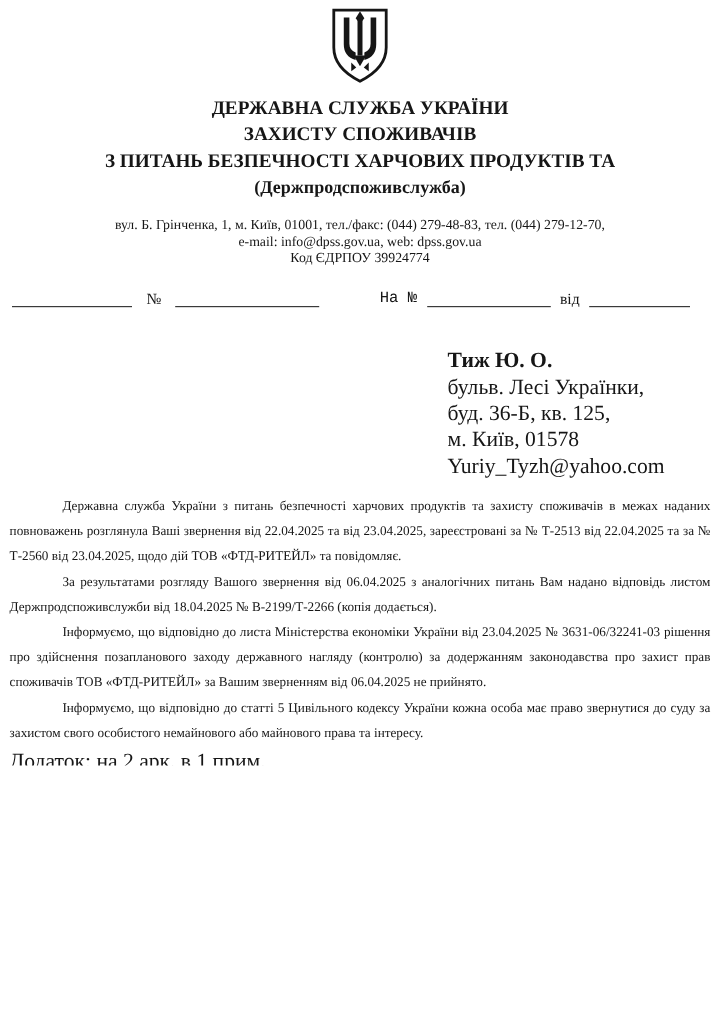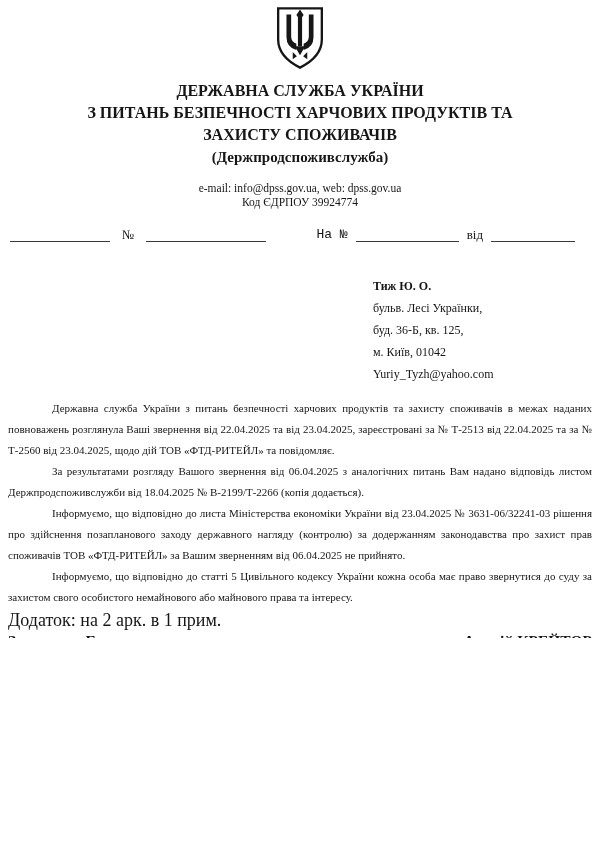--- a/index.html
+++ b/index.html
@@ -53,21 +53,21 @@
   .ref-label { margin: 0 12px; }
   .blank.b2 { width: 120px; }
   .spacer { width: 50px; }
   .ref-label2 { margin: 0 8px 0 0; font-family: Liberation Mono, monospace; }
   .blank.b3 { width: 103px; margin-right: 8px; }
   .ref-label3 { margin-right: 8px; }
   .blank.b4 { width: 84px; }
   
   .addressee {
     margin: 33px 0 0 365px;
-    font-size: 12px;
+    font-size: 18px;
     line-height: 22px;
     font-family: Liberation Serif, serif;
   }
   .addressee .name { font-weight: bold; }
   
   .body-text {
     margin-top: 13px;
     font-size: 11px;
     line-height: 21px;
     text-align: justify;
@@ -105,46 +105,47 @@
         <path d="M50 6 l7 11 -7 9 -7 -9 Z"></path>
         <path d="M40 77 h20 l-10 17 Z"></path>
         <path d="M36 88 l8 8 -8 6 Z"></path>
         <path d="M64 88 l-8 8 8 6 Z"></path>
       </g>
     </svg>
   </div>
 
   <div class="org-title">
     <div>ДЕРЖАВНА СЛУЖБА УКРАЇНИ</div>
+    <div>ЗАХИСТУ СПОЖИВАЧІВ</div>
     <div>З ПИТАНЬ БЕЗПЕЧНОСТІ ХАРЧОВИХ ПРОДУКТІВ ТА</div>
-    <div>ЗАХИСТУ СПОЖИВАЧІВ</div>
     <div class="subname">(Держпродспоживслужба)</div>
   </div>
 
   <div class="contact">
+    <div>вул. Б. Грінченка, 1, м. Київ, 01001, тел./факс: (044) 279-48-83, тел. (044) 279-12-70,</div>
     <div>e-mail: info@dpss.gov.ua, web: dpss.gov.ua</div>
     <div>Код ЄДРПОУ 39924774</div>
   </div>
 
   <div class="ref-line">
     <span class="blank b1"></span>
     <span class="ref-label">№</span>
     <span class="blank b2"></span>
     <span class="spacer"></span>
     <span class="ref-label2">На №</span>
     <span class="blank b3"></span>
     <span class="ref-label3">від</span>
     <span class="blank b4"></span>
   </div>
 
   <div class="addressee">
     <div class="name">Тиж Ю. О.</div>
     <div>бульв. Лесі Українки,</div>
     <div>буд. 36-Б, кв. 125,</div>
-    <div>м. Київ, 01042</div>
+    <div>м. Київ, 01578</div>
     <div>Yuriy_Tyzh@yahoo.com</div>
   </div>
 
   <div class="body-text">
     <p>Державна служба України з питань безпечності харчових продуктів та захисту споживачів в межах наданих повноважень розглянула Ваші звернення від 22.04.2025 та від 23.04.2025, зареєстровані за № Т-2513 від 22.04.2025 та за № Т-2560 від 23.04.2025, щодо дій ТОВ «ФТД-РИТЕЙЛ» та повідомляє.</p>
     <p>За результатами розгляду Вашого звернення від 06.04.2025 з аналогічних питань Вам надано відповідь листом Держпродспоживслужби від 18.04.2025 № В-2199/Т-2266 (копія додається).</p>
     <p>Інформуємо, що відповідно до листа Міністерства економіки України від 23.04.2025 № 3631-06/32241-03 рішення про здійснення позапланового заходу державного нагляду (контролю) за додержанням законодавства про захист прав споживачів ТОВ «ФТД-РИТЕЙЛ» за Вашим зверненням від 06.04.2025 не прийнято.</p>
     <p>Інформуємо, що відповідно до статті 5 Цивільного кодексу України кожна особа має право звернутися до суду за захистом свого особистого немайнового або майнового права та інтересу.</p>
   </div>
 

